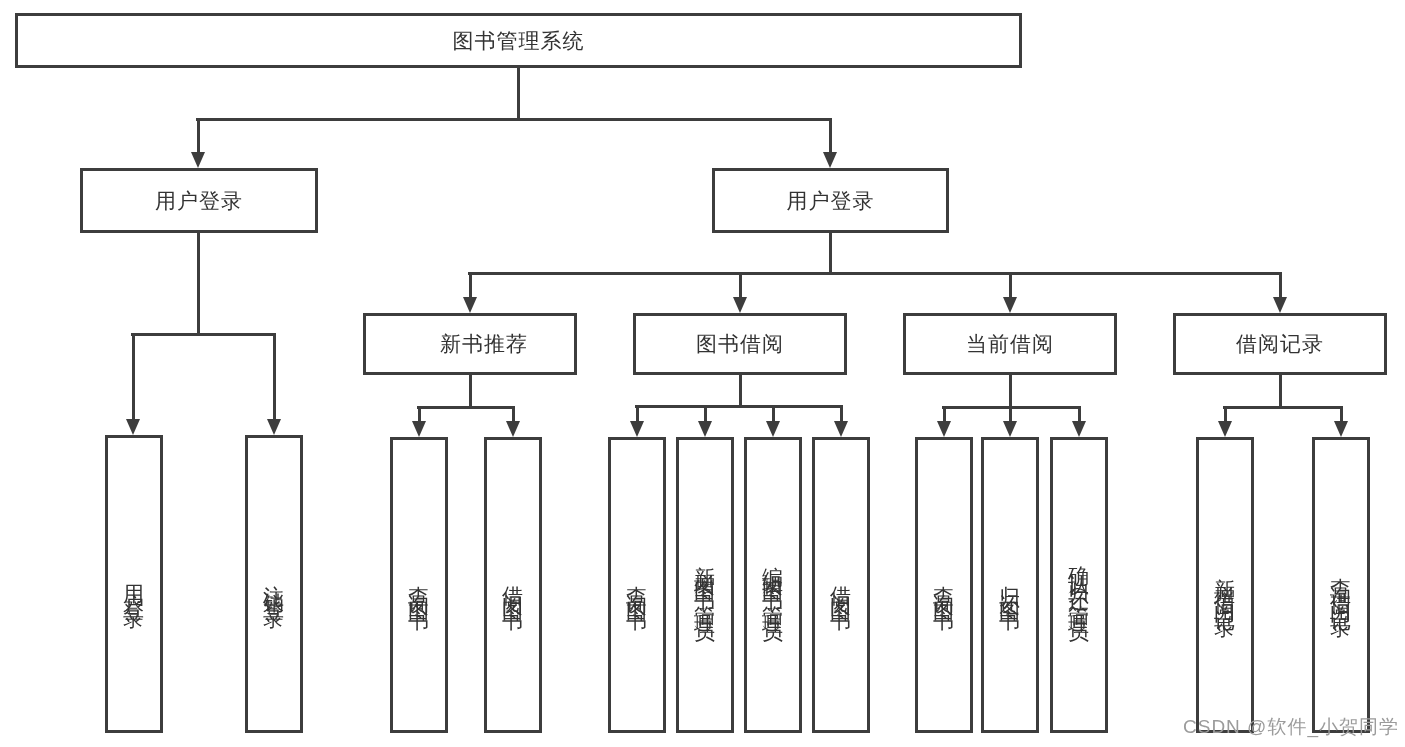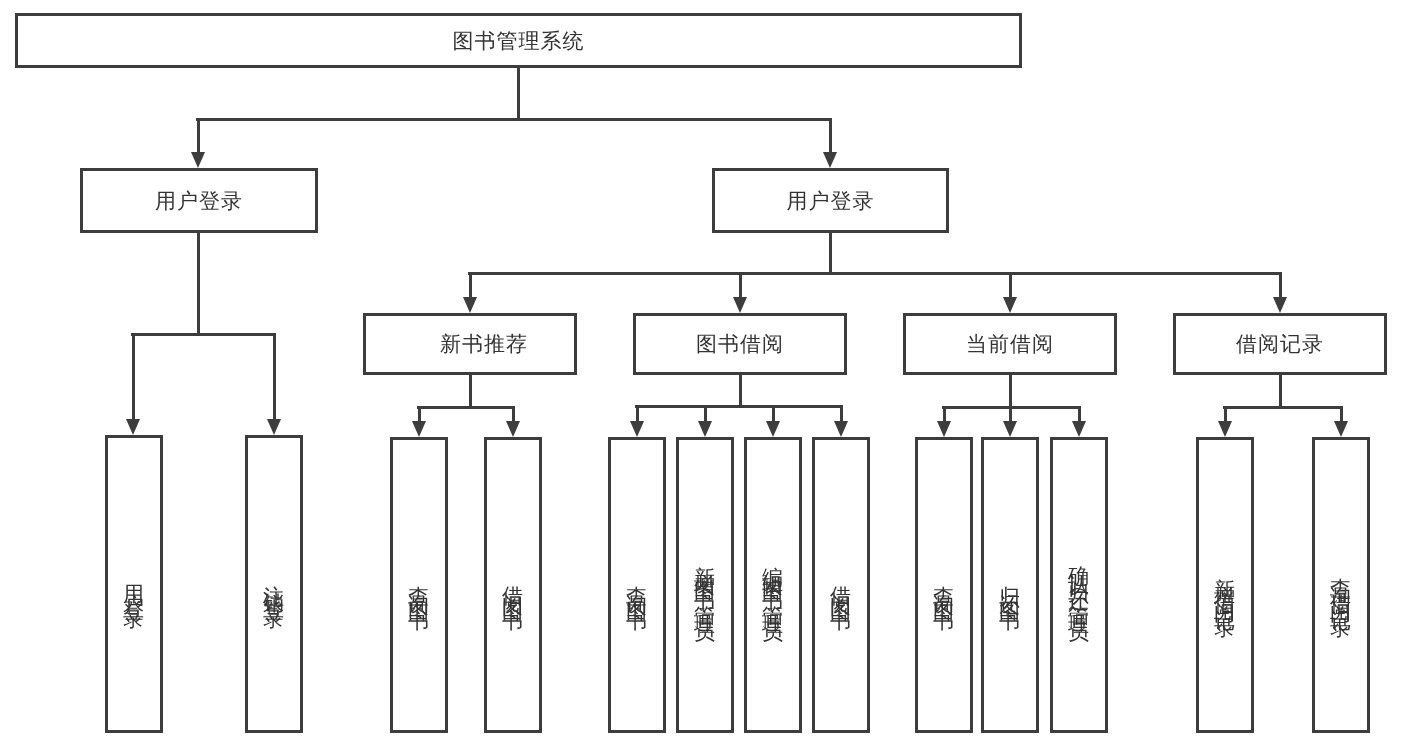--- a/index.html
+++ b/index.html
@@ -135,14 +135,15 @@
     <span class="vtxt">确认归还（管理员）</span>
   </div>
 
   <div class="vbox" style="left:1196px;top:437px;height:296px;">
     <span class="vtxt">新增借阅记录</span>
   </div>
   <div class="vbox" style="left:1312px;top:437px;height:296px;">
     <span class="vtxt">查询借阅记录</span>
   </div>
 
+  <div class="watermark">CSDN @软件_小贺同学</div>
 
 </div>
 
 </body></html>

